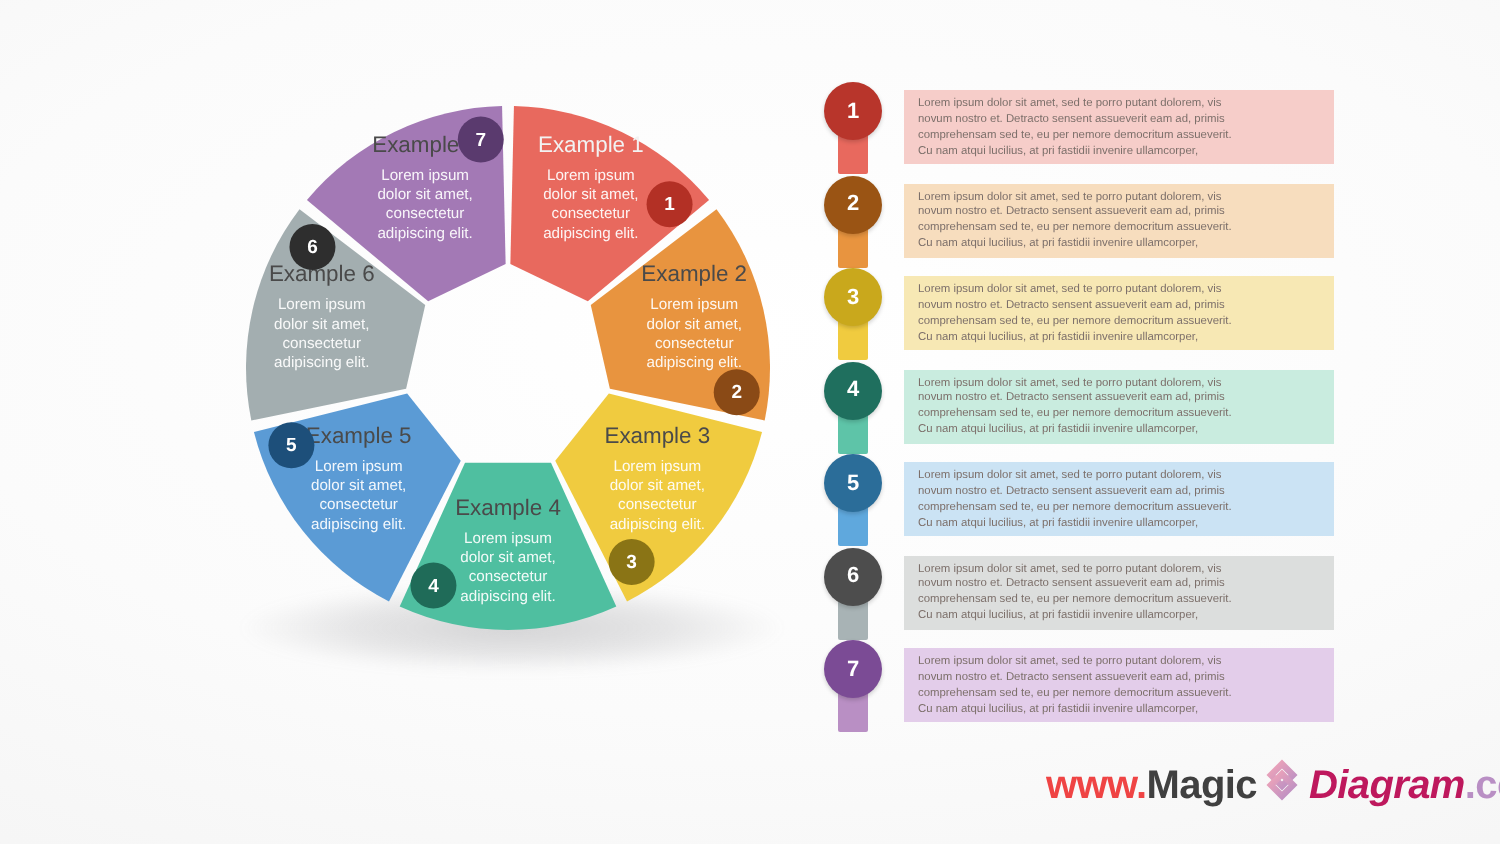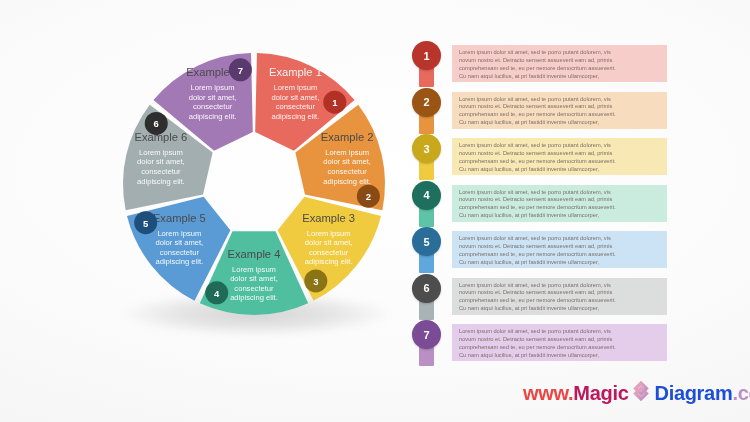--- a/index.html
+++ b/index.html
@@ -57,22 +57,22 @@
   .lg-panel span{display:block;white-space:nowrap;}
 
   
   #watermark{
     position:absolute;left:523px;top:381px;height:24px;
     display:flex;align-items:center;
     font-size:20px;font-weight:bold;letter-spacing:-.3px;
     font-family:"Liberation Sans",sans-serif;
   }
   #wm-a{color:#ef4444;}
-  #wm-b{color:#be185d;}
-  #wm-c{color:#1d4ed8;}
+  #wm-b{color:#404040;}
+  #wm-c{color:#be185d;font-style:italic;}
   #wm-d{color:#b98fc4;}
   #wm-logo{margin:0 1px;display:inline-block;}
 </style>
 </head>
 <body>
 
 <div id="stage">
 
   <div id="wheel-area">
     <div id="wheel-shadow"></div>

